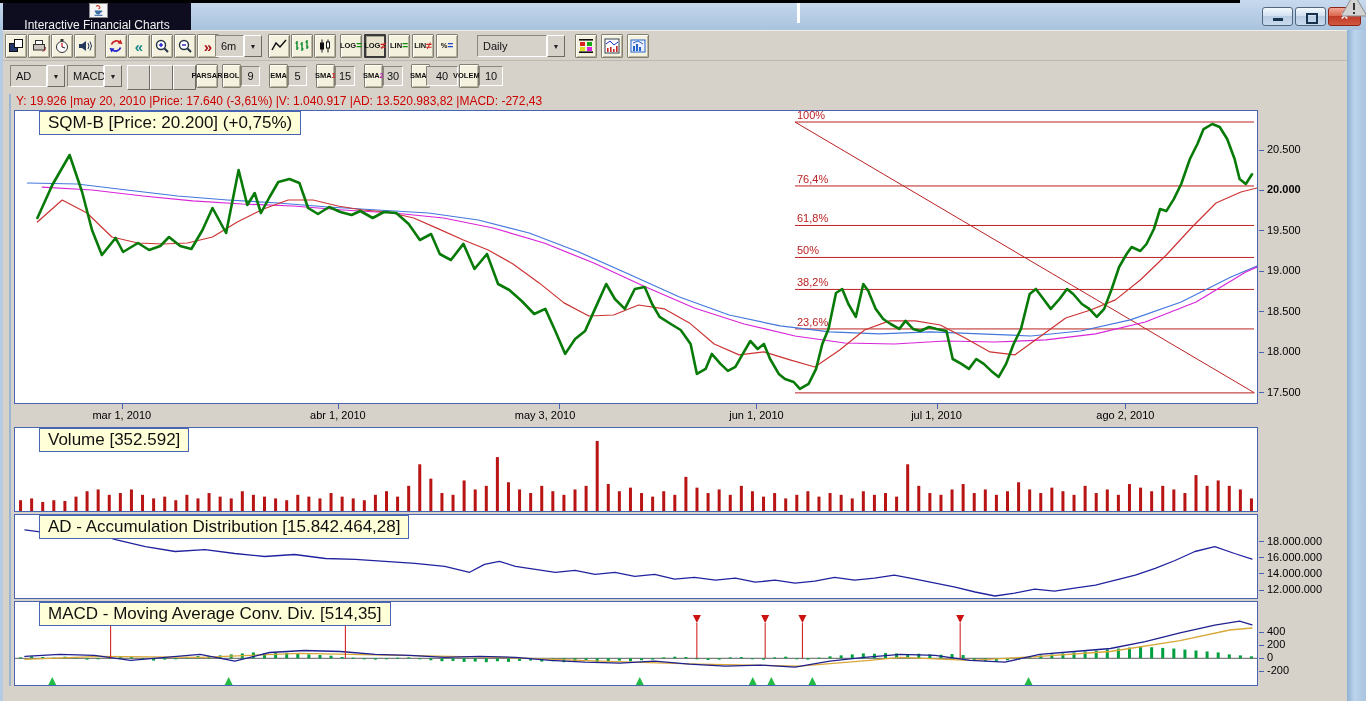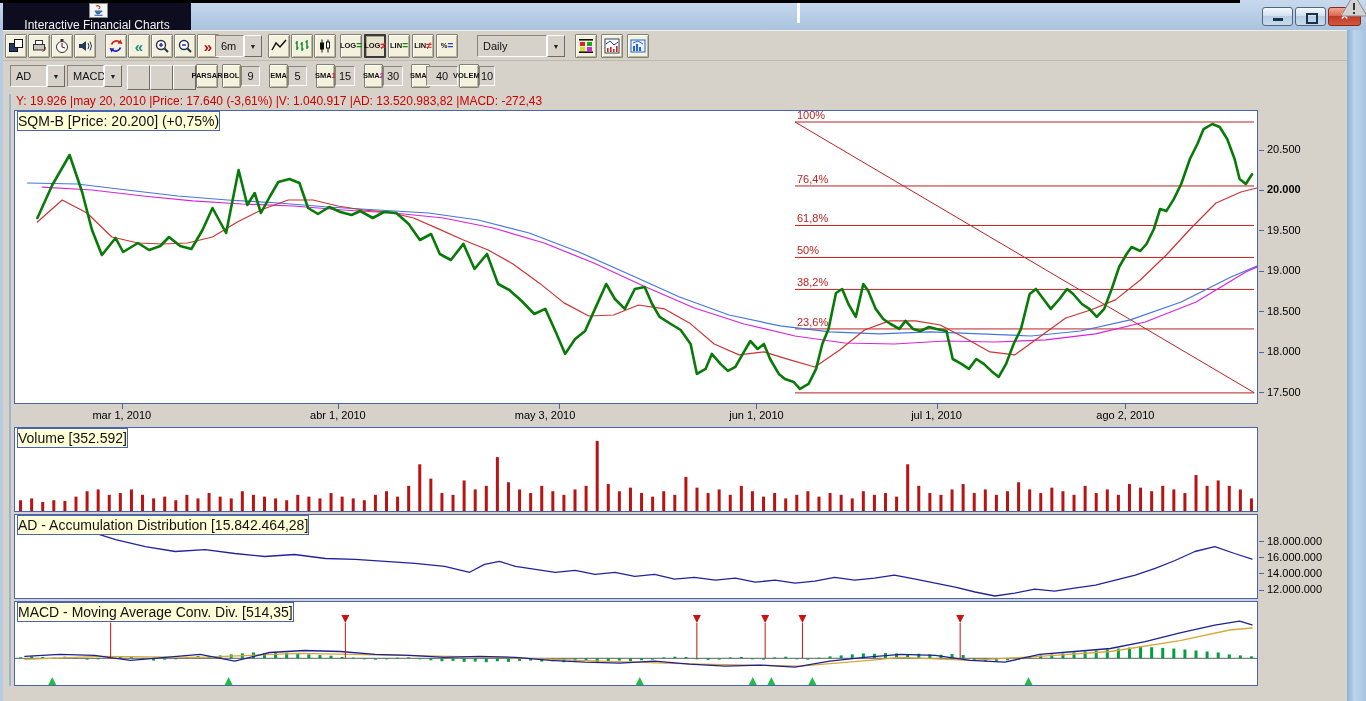--- a/index.html
+++ b/index.html
@@ -56,21 +56,21 @@
   #statusline{position:absolute;left:16px;top:94px;font-size:12px;color:#cc0000;}
   
   .panel{position:absolute;left:14px;width:1244px;background:#fff;border:1px solid #4a64b4;
     box-sizing:border-box;}
   #price-panel{top:110px;height:294px;}
   #volume-panel{top:427px;height:85px;}
   #ad-panel{top:514px;height:85px;}
   #macd-panel{top:601px;height:85px;}
   .panel svg{display:block;}
   .chart-label{position:absolute;background:#ffffd8;border:1px solid #4a64b4;color:#111;
-    font-size:14px;padding:1px 0;white-space:nowrap;z-index:5;}
+    font-size:17px;padding:1px 8px;white-space:nowrap;z-index:5;margin-left:22px;}
   #label-price{left:17px;top:111px;} #label-volume{left:17px;top:428px;}
   #label-ad{left:17px;top:515px;} #label-macd{left:17px;top:602px;}
   .axis{position:absolute;left:1259px;width:88px;}
   #axis-price{top:111px;height:292px;} #axis-volume{top:428px;height:83px;}
   #axis-ad{top:515px;height:83px;} #axis-macd{top:602px;height:83px;}
   .tick-dash{position:absolute;left:0;width:5px;height:1px;background:#4a64b4;}
   .tick-label{position:absolute;left:8px;font-size:11px;color:#000;white-space:nowrap;}
   #xaxis-strip{position:absolute;left:15px;top:404px;width:1242px;height:22px;}
   .xtick{position:absolute;top:0;width:1px;height:5px;background:#4a64b4;}
   .xtick-label{position:absolute;top:5px;width:90px;margin-left:-45px;text-align:center;
@@ -312,21 +312,21 @@
     <button class="tb mode ind" style="left:411px;width:19px">
       <span class="l1">SMA</span>
       <span class="digit d-blu">3</span>
     </button>
     <div class="numfield" style="left:426px;width:32px">40</div>
 
     <button class="tb mode ind" style="left:459px;width:20px">
       <span class="l1">VOL</span>
       <span class="l2">EMA</span>
     </button>
-    <div class="numfield" style="left:479px;width:16px">10</div>
+    <div class="numfield" style="left:479px;width:24px">10</div>
   </div>
 
   <div id="statusline">Y: 19.926 |may 20, 2010 |Price: 17.640 (-3,61%) |V: 1.040.917 |AD: 13.520.983,82 |MACD: -272,43</div>
 
   <div class="panel" id="price-panel">
     <svg id="svg-price" width="1242" height="292">
         <line x1="779.976" y1="11.0097033545883" x2="1239" y2="11.0097033545883" stroke="#bb2222" stroke-width="1"></line>
         <text x="781.976" y="8.0097033545883" fill="#bb2222" font-size="11" font-family="Liberation Sans, sans-serif">100%</text>
         <line x1="779.976" y1="74.96312725256446" x2="1239" y2="74.96312725256446" stroke="#bb2222" stroke-width="1"></line>
         <text x="781.976" y="71.96312725256446" fill="#bb2222" font-size="11" font-family="Liberation Sans, sans-serif">76,4%</text>
@@ -647,17 +647,27 @@
   <div class="axis" id="axis-ad">
       <div class="tick-dash" style="top: 26.1768px;"></div>
       <div class="tick-label" style="top: 19.6768px;">18.000.000</div>
       <div class="tick-dash" style="top: 42.3153px;"></div>
       <div class="tick-label" style="top: 35.8153px;">16.000.000</div>
       <div class="tick-dash" style="top: 58.4537px;"></div>
       <div class="tick-label" style="top: 51.9537px;">14.000.000</div>
       <div class="tick-dash" style="top: 74.5922px;"></div>
       <div class="tick-label" style="top: 68.0922px;">12.000.000</div>
     </div>
+  <div class="axis" id="axis-macd">
+      <div class="tick-dash" style="top: 29.7706px;"></div>
+      <div class="tick-label" style="top: 23.2706px;">400</div>
+      <div class="tick-dash" style="top: 42.7902px;"></div>
+      <div class="tick-label" style="top: 36.2902px;">200</div>
+      <div class="tick-dash" style="top: 55.8098px;"></div>
+      <div class="tick-label" style="top: 49.3098px;">0</div>
+      <div class="tick-dash" style="top: 68.8294px;"></div>
+      <div class="tick-label" style="top: 62.3294px;">-200</div>
+    </div>
 
   <div id="frame-left"></div>
   <div id="frame-left2"></div>
   <div id="frame-right"></div>
 </div>
 
 </body></html>

